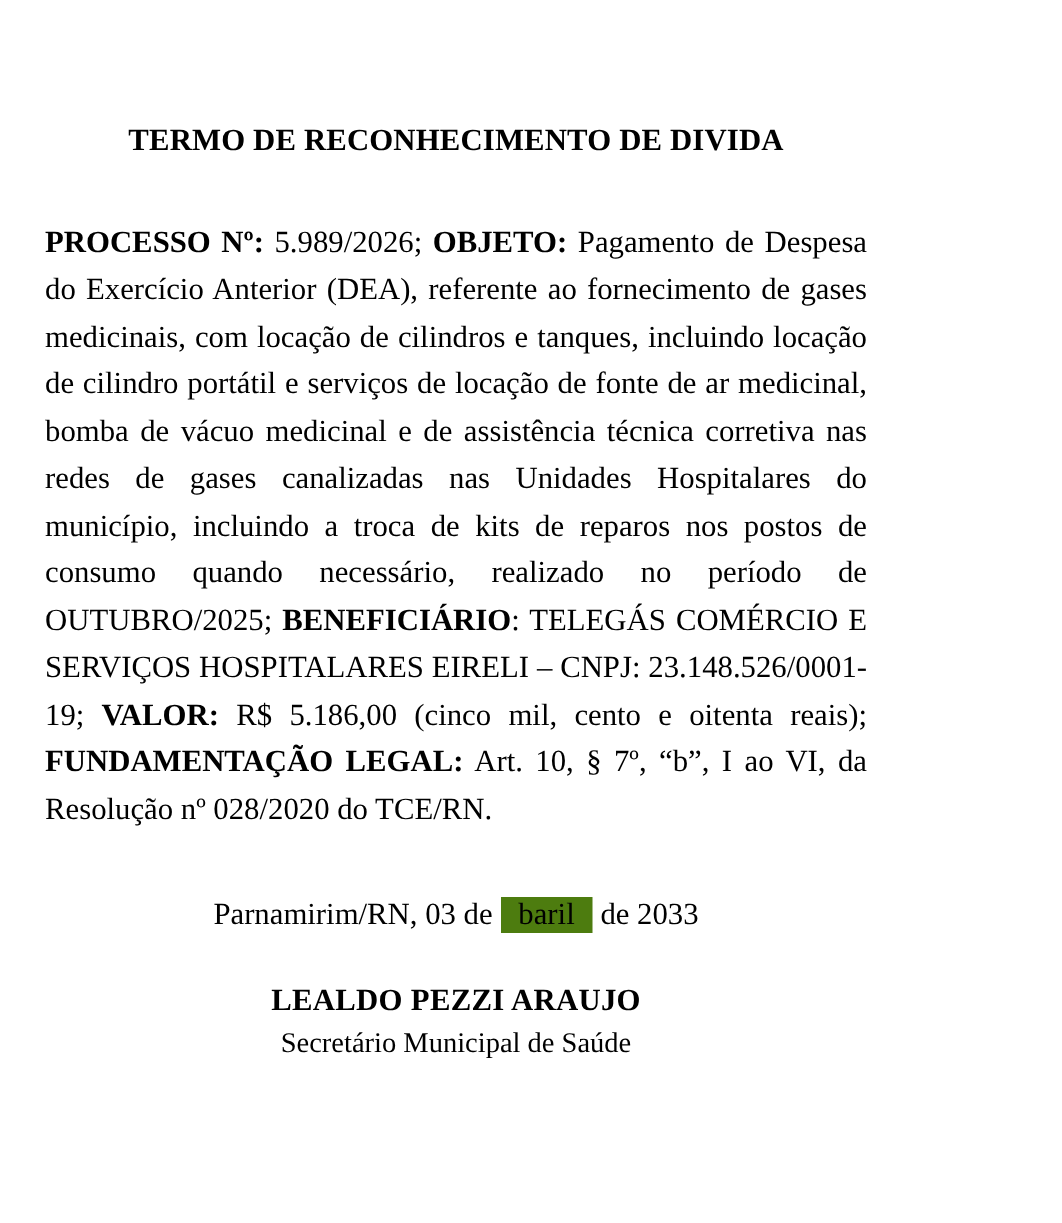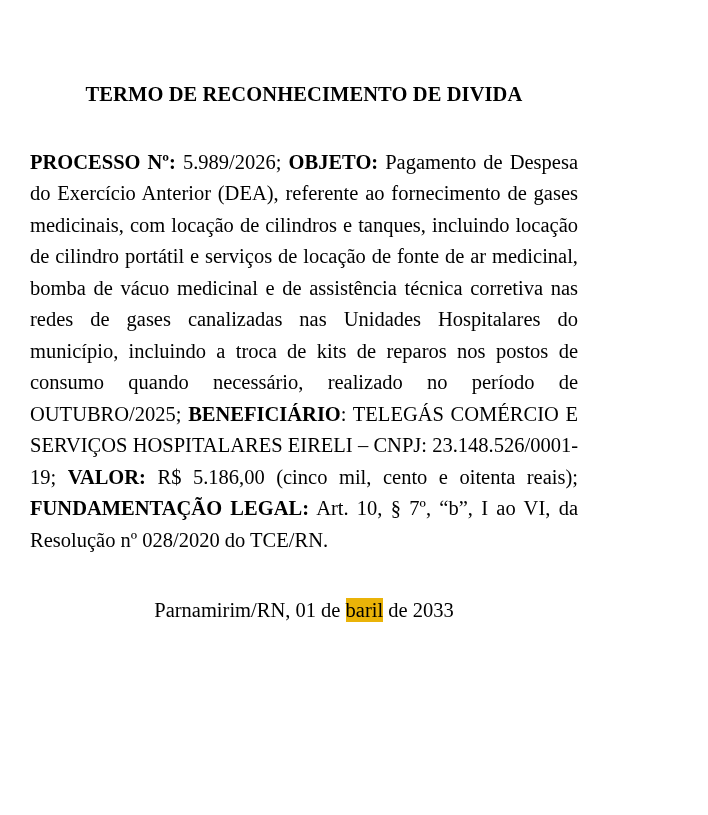--- a/index.html
+++ b/index.html
@@ -42,22 +42,22 @@
     font-weight: bold;
   }
   .date-line {
     text-align: center;
     font-size: 20.5px;
     line-height: 31.5px;
     margin: 0;
     padding-top: 26px;
   }
   .highlight {
-    background-color: #eab308;
-    padding: 1px 0;
+    background-color: #4d7c0f;
+    padding: 1px 12px;
   }
   .signature-block {
     text-align: center;
     margin: 0;
     padding-top: 26px;
   }
   .signature-name {
     font-weight: bold;
     font-size: 20.5px;
     line-height: 29px;
@@ -75,19 +75,21 @@
 
 <div class="page">
 
   <h1 class="doc-title">TERMO DE RECONHECIMENTO DE DIVIDA</h1>
 
   <p class="body-paragraph">
     <b>PROCESSO Nº:</b><span> 5.989/2026; </span><b>OBJETO:</b><span> Pagamento de Despesa do Exercício Anterior (DEA), referente ao fornecimento de gases medicinais, com locação de cilindros e tanques, incluindo locação de cilindro portátil e serviços de locação de fonte de ar medicinal, bomba de vácuo medicinal e de assistência técnica corretiva nas redes de gases canalizadas nas Unidades Hospitalares do município, incluindo a troca de kits de reparos nos postos de consumo quando necessário, realizado no período de OUTUBRO/2025; </span><b>BENEFICIÁRIO</b><span>: TELEGÁS COMÉRCIO E SERVIÇOS HOSPITALARES EIRELI – CNPJ: 23.148.526/0001-19; </span><b>VALOR:</b><span> R$ 5.186,00 (cinco mil, cento e oitenta reais); </span><b>FUNDAMENTAÇÃO LEGAL:</b><span> Art. 10, § 7º, “b”, I ao VI, da Resolução nº 028/2020 do TCE/RN.</span>
   </p>
 
   <p class="date-line">
-    <span>Parnamirim/RN, 01 de </span><span class="highlight">baril</span><span> de 2033</span>
+    <span>Parnamirim/RN, 03 de </span><span class="highlight">baril</span><span> de 2033</span>
   </p>
 
   <div class="signature-block">
+    <p class="signature-name">LEALDO PEZZI ARAUJO</p>
+    <p class="signature-role">Secretário Municipal de Saúde</p>
   </div>
 
 </div>
 
 </body></html>

